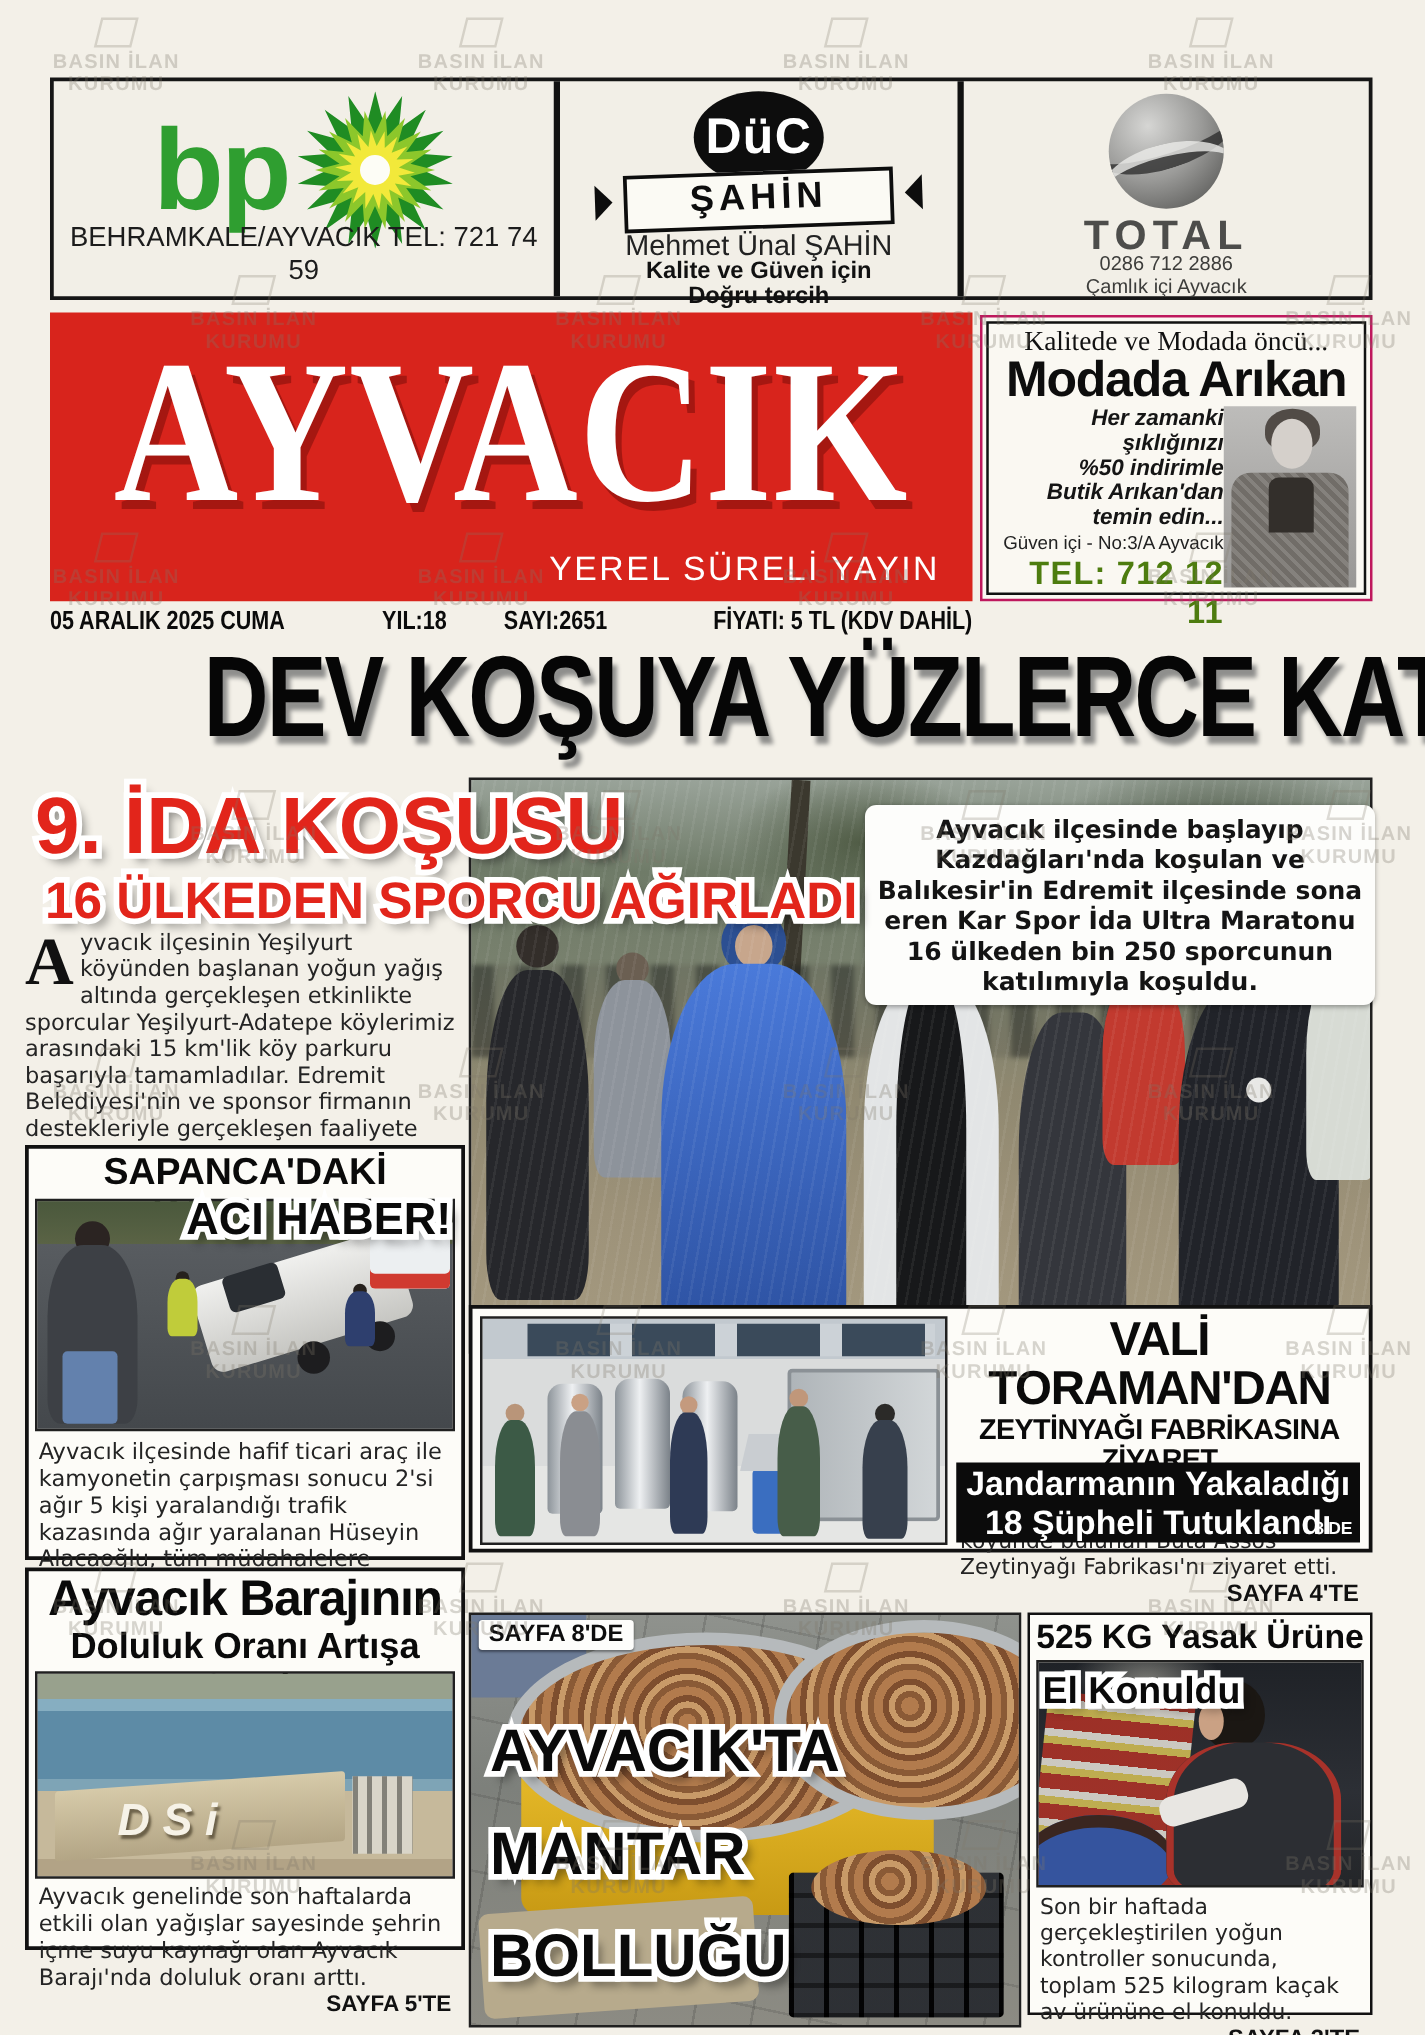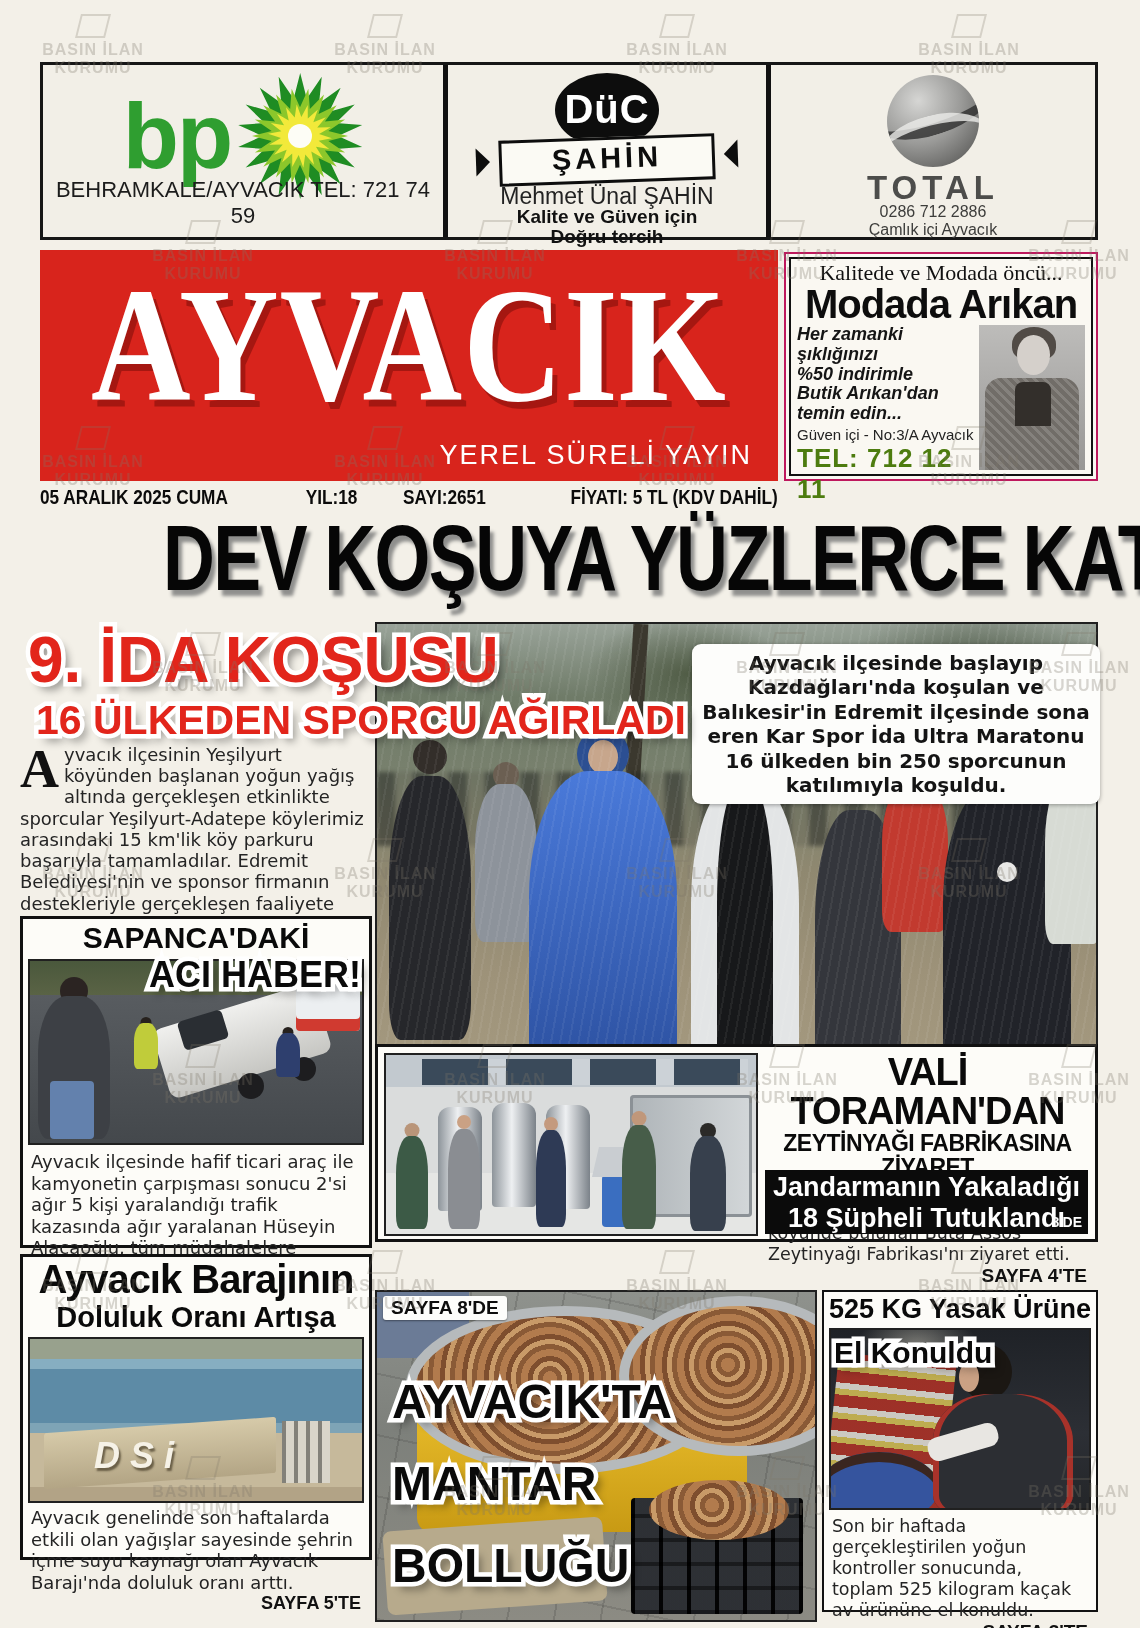--- a/index.html
+++ b/index.html
@@ -60,21 +60,21 @@
       text-shadow:5px 6px 0 rgba(105,8,4,.45);}
   .mast-sub{position:absolute;right:26px;bottom:10px;color:#fff;font-size:27px;letter-spacing:2px;font-weight:400;}
 
   
   .butik{left:784px;top:252px;width:314px;height:229px;background:#faf8f2;border:2px solid #be185d;
          box-sizing:border-box;}
   .butik-in{position:absolute;inset:3px;border:2px solid #111;padding:2px 6px;box-sizing:border-box;}
   .butik-tag{font-family:"Liberation Serif",serif;font-size:22px;color:#111;text-align:center;line-height:1.05;}
   .butik-brand{font-size:40px;font-weight:800;color:#0d0d0d;text-align:center;line-height:1.0;letter-spacing:-1px;}
   .butik-cols{position:absolute;left:6px;right:6px;top:66px;bottom:4px;display:flex;}
-  .butik-left{flex:1;text-align:left;}
+  .butik-left{flex:1;text-align:right;}
   .butik-lines{font-style:italic;font-weight:700;font-size:18px;line-height:1.1;color:#151515;}
   .butik-credit{font-style:italic;font-weight:700;font-size:19px;text-decoration:underline;color:#0d0d0d;margin-top:1px;}
   .butik-addr{font-size:15px;color:#222;margin-top:2px;}
   .butik-phone{font-size:26px;font-weight:900;color:#4d7c0f;letter-spacing:1px;}
   .ph-model{width:106px;height:100%;position:relative;background:linear-gradient(#bdbcba,#989795);overflow:hidden;}
   .model-hair{position:absolute;left:33px;top:2px;width:44px;height:34px;border-radius:50% 50% 40% 40%;background:#514b46;}
   .model-face{position:absolute;left:38px;top:10px;width:33px;height:40px;border-radius:50%;background:#d5d0cb;}
   .model-coat{position:absolute;left:6px;bottom:0;width:94px;height:92px;border-radius:16px 16px 0 0;background:#716d68;
      background-image:repeating-linear-gradient(45deg,rgba(255,255,255,.14) 0 3px,rgba(0,0,0,0) 3px 7px);}
   .model-top{position:absolute;left:36px;bottom:44px;width:36px;height:44px;background:#332f2b;border-radius:8px 8px 0 0;}

